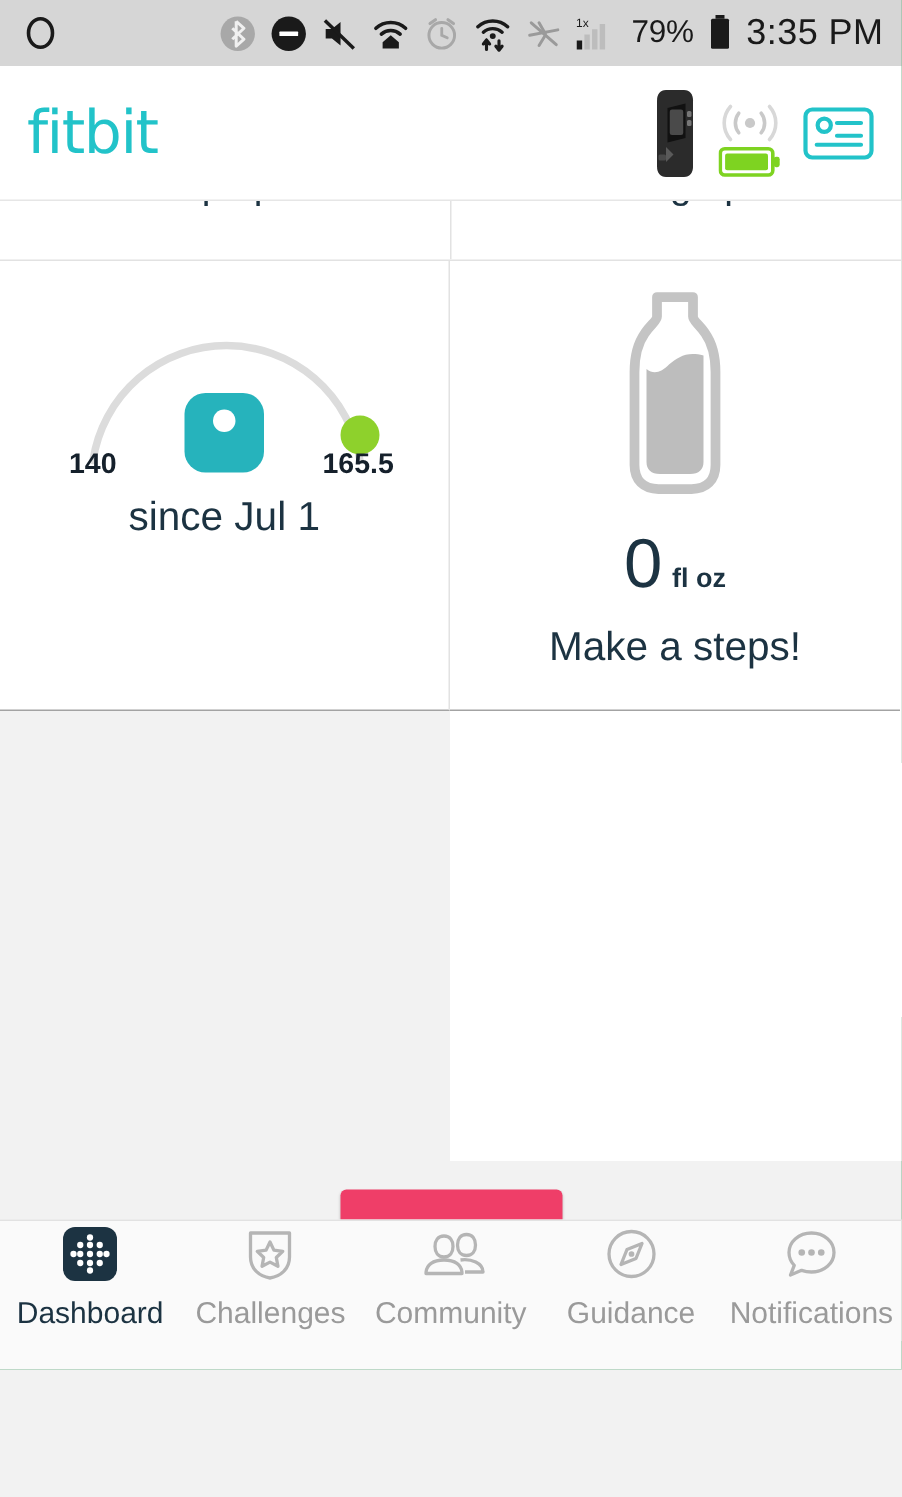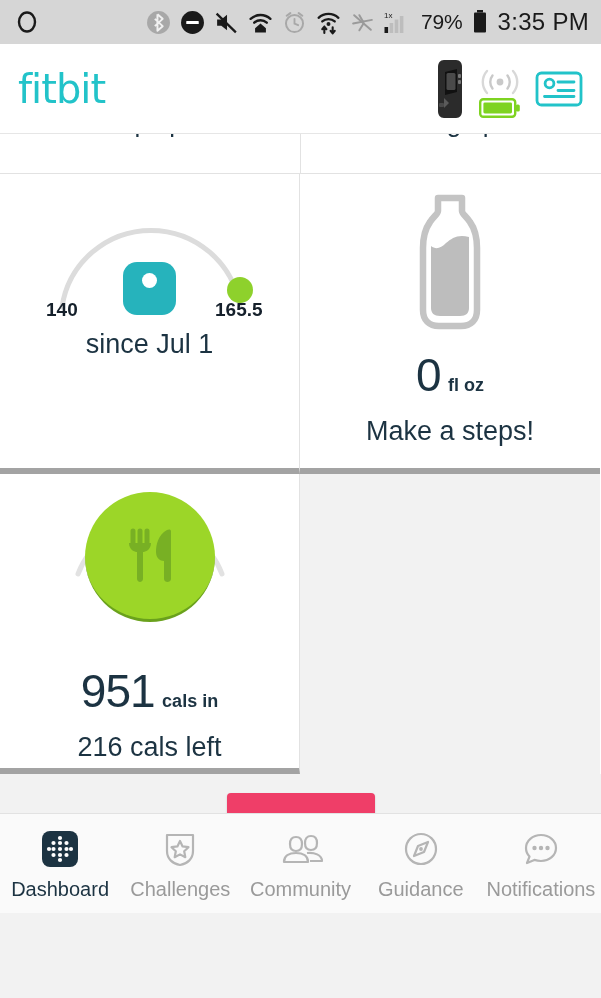--- a/index.html
+++ b/index.html
@@ -56,21 +56,21 @@
   }
   .cutrow .half + .half { border-left:1px solid #e2e2e2; }
   .cut-text {
     position:absolute; left:0; right:0; top:-26px; text-align:center;
     font-size:26px; color:#1c3342; white-space:nowrap;
   }
 
   .row { display:flex; background:#fff; }
   .tile {
     width:300px; background:#fff; border-right:1px solid #e2e2e2;
-    border-bottom:6px solid #a3a3a3; position:relative;
+    border-bottom:1px solid #a3a3a3; position:relative;
   }
   .tile.empty { background:#f2f2f2; border-right:none; border-bottom:none; }
   .tile-weight { height:300px; }
   .tile-water  { height:300px; border-right:none; }
   .tile-cals   { height:300px; }
 
   .tile-art { display:flex; justify-content:center; align-items:flex-start; }
   .tile-label {
     text-align:center; font-size:27px; color:#1c3342; line-height:1.55;
   }
@@ -111,21 +111,21 @@
     width:148px; height:82px; background:#ef3e68; border:none;
     border-radius:4px; color:#fff; font-size:24px;
     font-family:"Liberation Sans", sans-serif; font-weight:700;
     cursor:pointer; box-shadow:0 1px 2px rgba(0,0,0,0.18);
   }
 
   
   .bottomnav {
     position:absolute; left:0; bottom:0; width:601px; height:100px;
     background:#fafafa; border-top:1px solid #e2e2e2;
-    display:flex; align-items:center;
+    display:flex; align-items:flex-start;
   }
   .navitem {
     flex:1; display:flex; flex-direction:column; align-items:center;
     justify-content:center; gap:7px; cursor:pointer;
   }
   .navlabel { font-size:20px; color:#9a9a9a; }
   .navitem.active .navlabel { color:#1c3342; }
   .navicon { width:44px; height:44px; display:block; }
 </style>
 </head>
@@ -291,41 +291,20 @@
         <div class="tile-label" style="margin-top:6px;">
           <span class="big-num-lg">0</span>
           <span class="sub-unit">fl oz</span>
         </div>
         <div class="tile-label">Make a steps!</div>
       </div>
     </div>
 
     <div class="row">
 
-      <div class="tile tile-cals">
-        <div class="cals-circle-wrap">
-          <svg width="300" height="150" viewBox="0 0 300 150">
-            <path d="M78 100 A77 77 0 0 1 222 100" fill="none" stroke="#e2e2e2" stroke-width="5" stroke-linecap="round"></path>
-          </svg>
-          <div class="cals-circle">
-            <span>
-              <svg width="70" height="70" viewBox="0 0 70 70">
-                <path d="M18 12 L18 26 M25 12 L25 26 M32 12 L32 26" stroke="#78b024" stroke-width="5" stroke-linecap="round"></path>
-                <path d="M14 24 C14 31 20 33 22 33 L22 60 C22 62 24 63 25 63 C26 63 28 62 28 60 L28 33 C30 33 36 31 36 24" fill="#78b024"></path>
-                <path d="M52 11 C43 16 41 26 41 33 C41 39 45 42 49 42 L49 60 C49 62 51 63 52.5 63 C54 63 56 62 56 60 L56 12 C56 10.5 54 10 52 11 Z" fill="#78b024"></path>
-              </svg>
-            </span>
-          </div>
-        </div>
-        <div class="tile-label" style="margin-top:32px;">
-          <span class="big-num-lg">951</span>
-          <span class="sub-unit">cals in</span>
-        </div>
-        <div class="tile-label">216 cals left</div>
-      </div>
 
       <div class="tile empty tile-cals"></div>
     </div>
   </div>
 
   <div class="edit-area">
     <button class="edit-btn">Make</button>
   </div>
 
   <div class="bottomnav">

